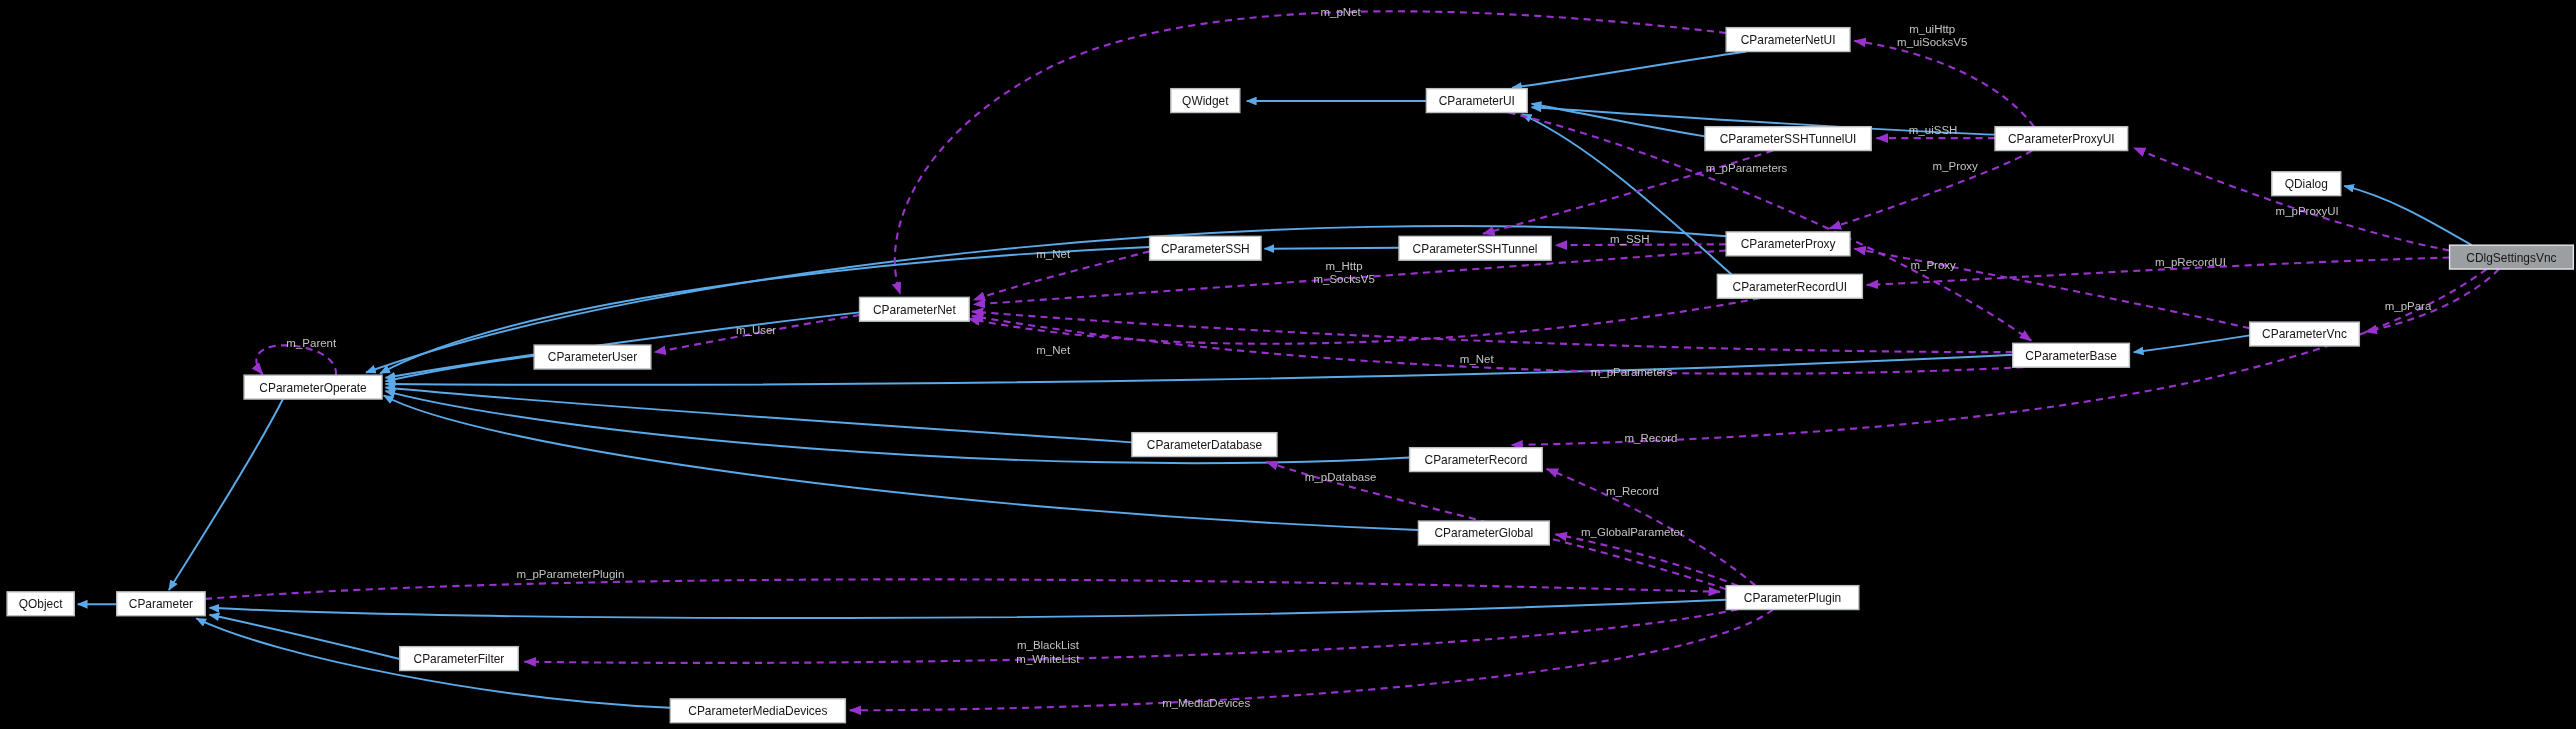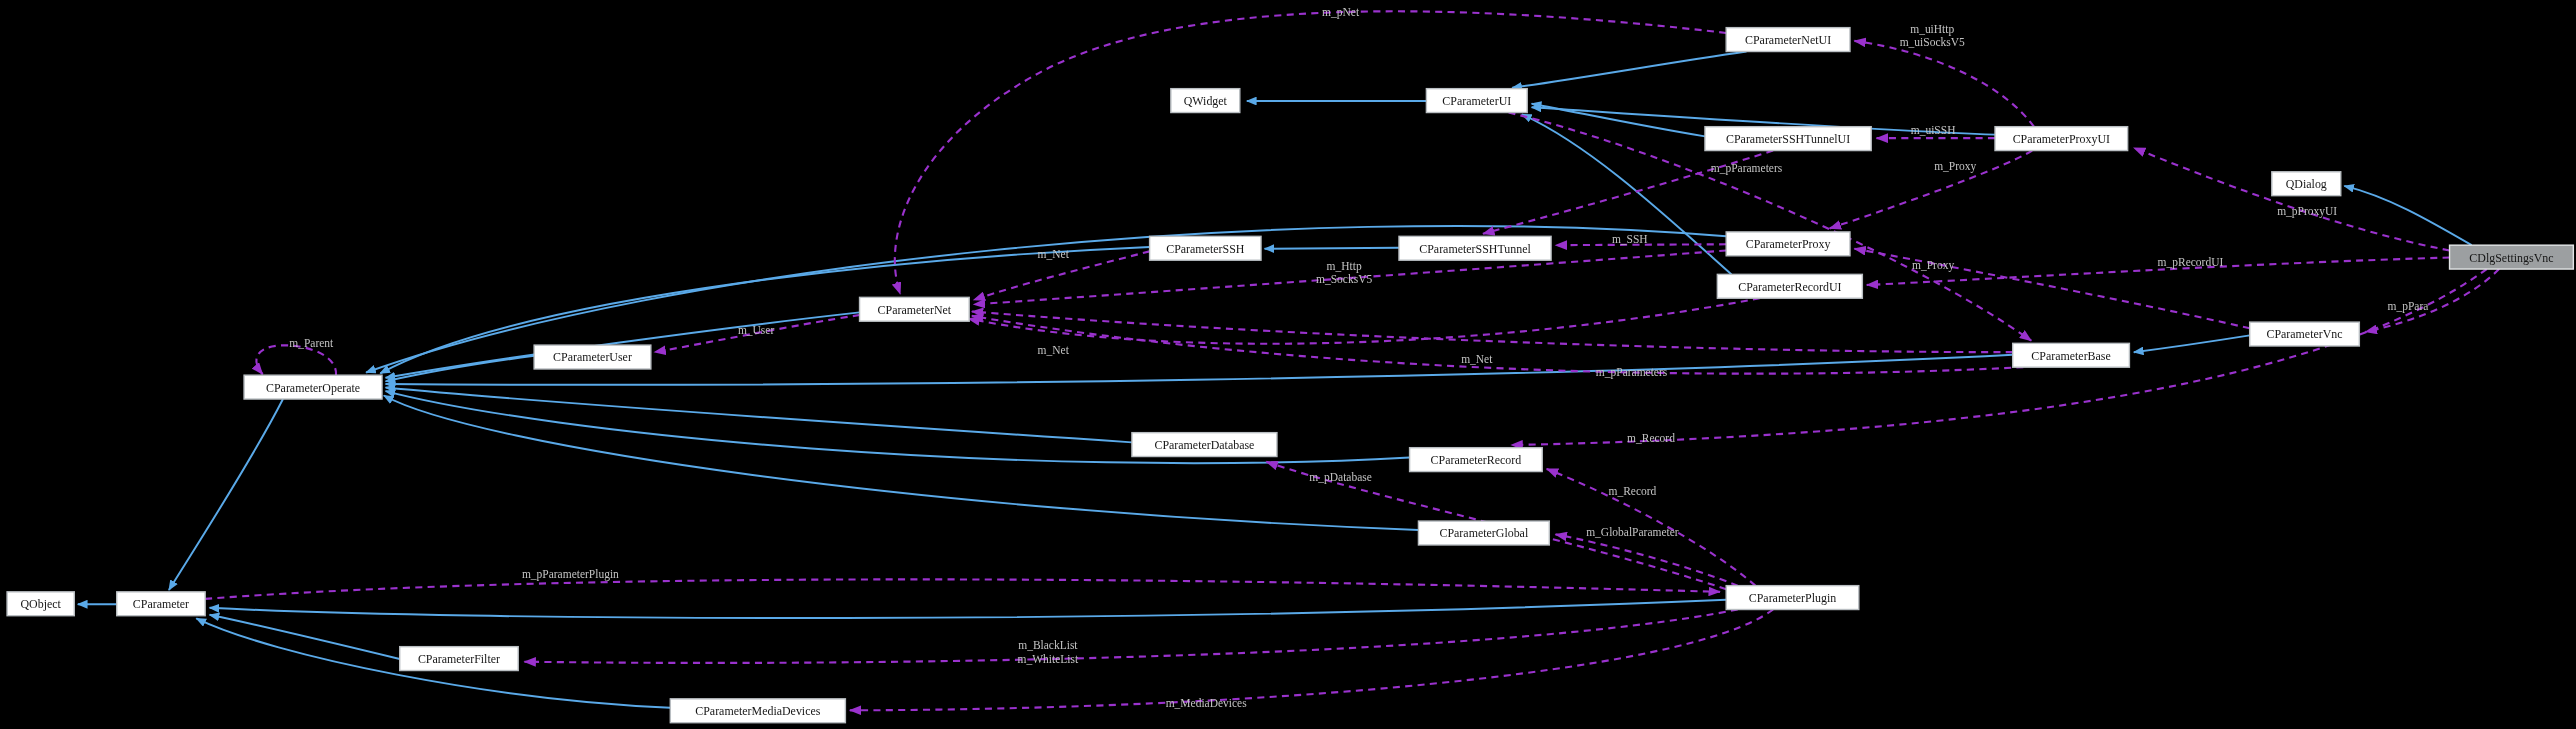--- a/index.html
+++ b/index.html
@@ -1,16 +1,16 @@
 <!DOCTYPE html>
 <html style="font-size:14px"><head>
 <meta charset="utf-8">
 <style>
   html,body{margin:0;padding:0;background:#000;}
-  .stage{position:relative;width:2576px;height:730px;background:#000;font-family:Liberation Serif, serif;}
+  .stage{position:relative;width:2576px;height:730px;background:#000;font-family:Liberation Sans, sans-serif;}
   svg{display:block;}
   .edge-inherit{fill:none;stroke:#5aa9e8;stroke-width:2.2;}
   .edge-usage{fill:none;stroke:#9a32cd;stroke-width:2.4;stroke-dasharray:8 6;}
   .node rect{fill:#ffffff;stroke:#b9bec2;stroke-width:1.6;}
   .node.focus rect{fill:#9c9fa1;stroke:#e2e5e7;}
   .node text{fill:#161616;font-size:13.5px;text-anchor:middle;}
   .elabel{fill:#c3c3c3;font-size:13px;text-anchor:middle;}
 </style>
 </head>
 <body>

